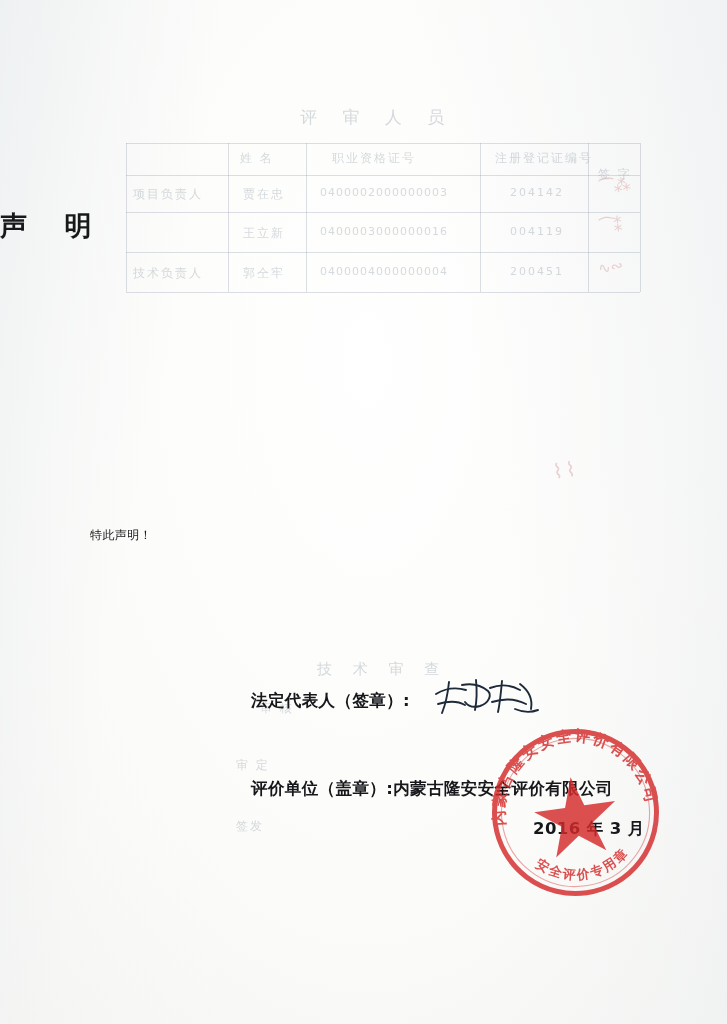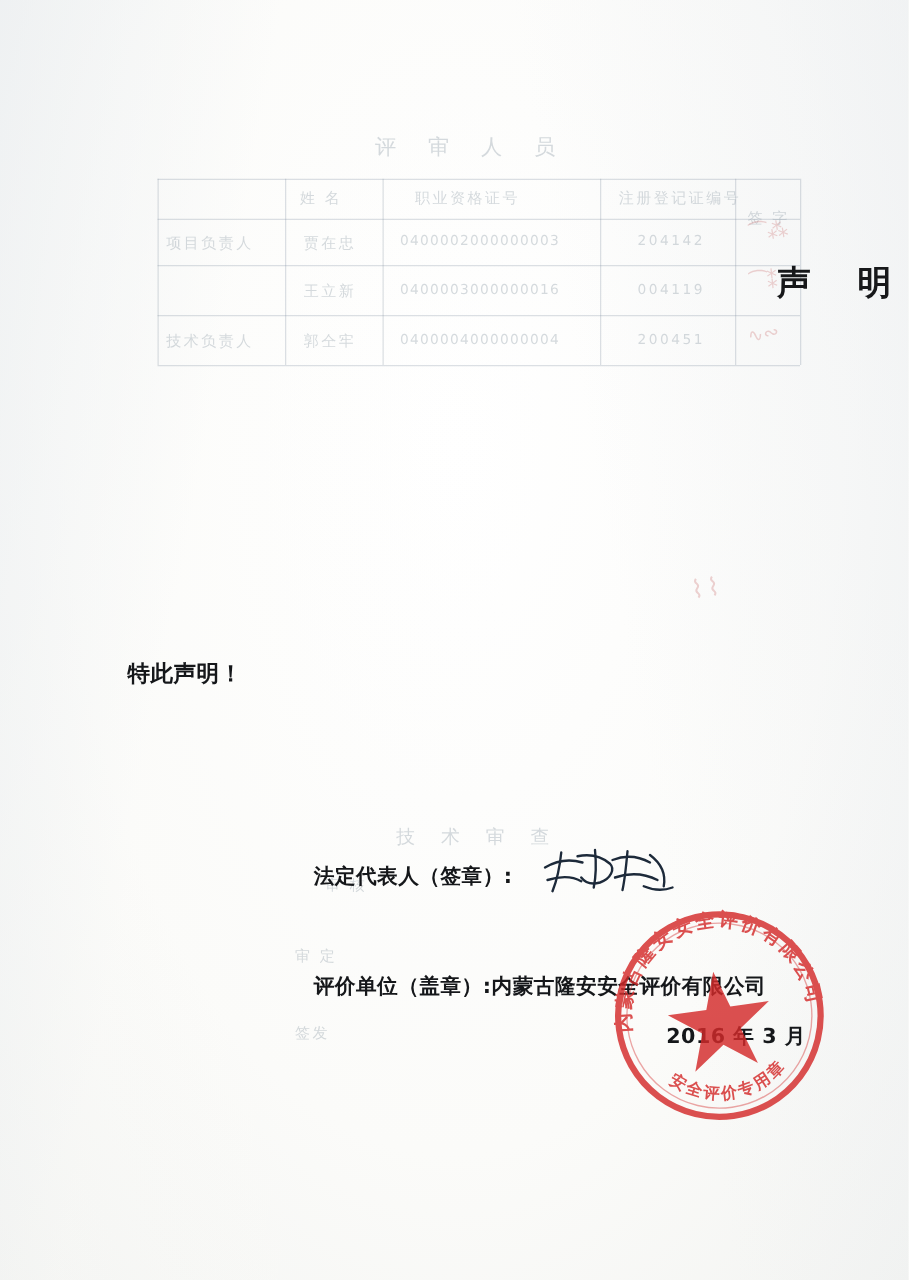--- a/index.html
+++ b/index.html
@@ -55,21 +55,21 @@
     left: 0; top: 0;
     width: 727px;
     height: 1024px;
   }
 
   .doc-title {
     position: absolute;
     left: 0;
     top: 208px;
     width: 727px;
-    text-align: right;
+    text-align: left;
     font-size: 27px;
     font-weight: bold;
     letter-spacing: 14px;
     color: #17181a;
     font-family: "DejaVu Sans", "Liberation Sans", sans-serif;
   }
 
   .body-block {
     position: absolute;
     left: 66px;
@@ -88,22 +88,22 @@
   }
   .names {
     border-bottom: 1.4px solid #2a2c2e;
     padding-bottom: 1px;
   }
 
   .closing {
     position: absolute;
     left: 66px;
     top: 527px;
-    font-size: 18px;
-    font-weight: 700;
+    font-size: 12px;
+    font-weight: 400;
     color: #15171a;
     letter-spacing: 0.4px;
     text-indent: 2em;
     width: 300px;
   }
 
   .sig-rep {
     position: absolute;
     left: 251px;
     top: 690px;

